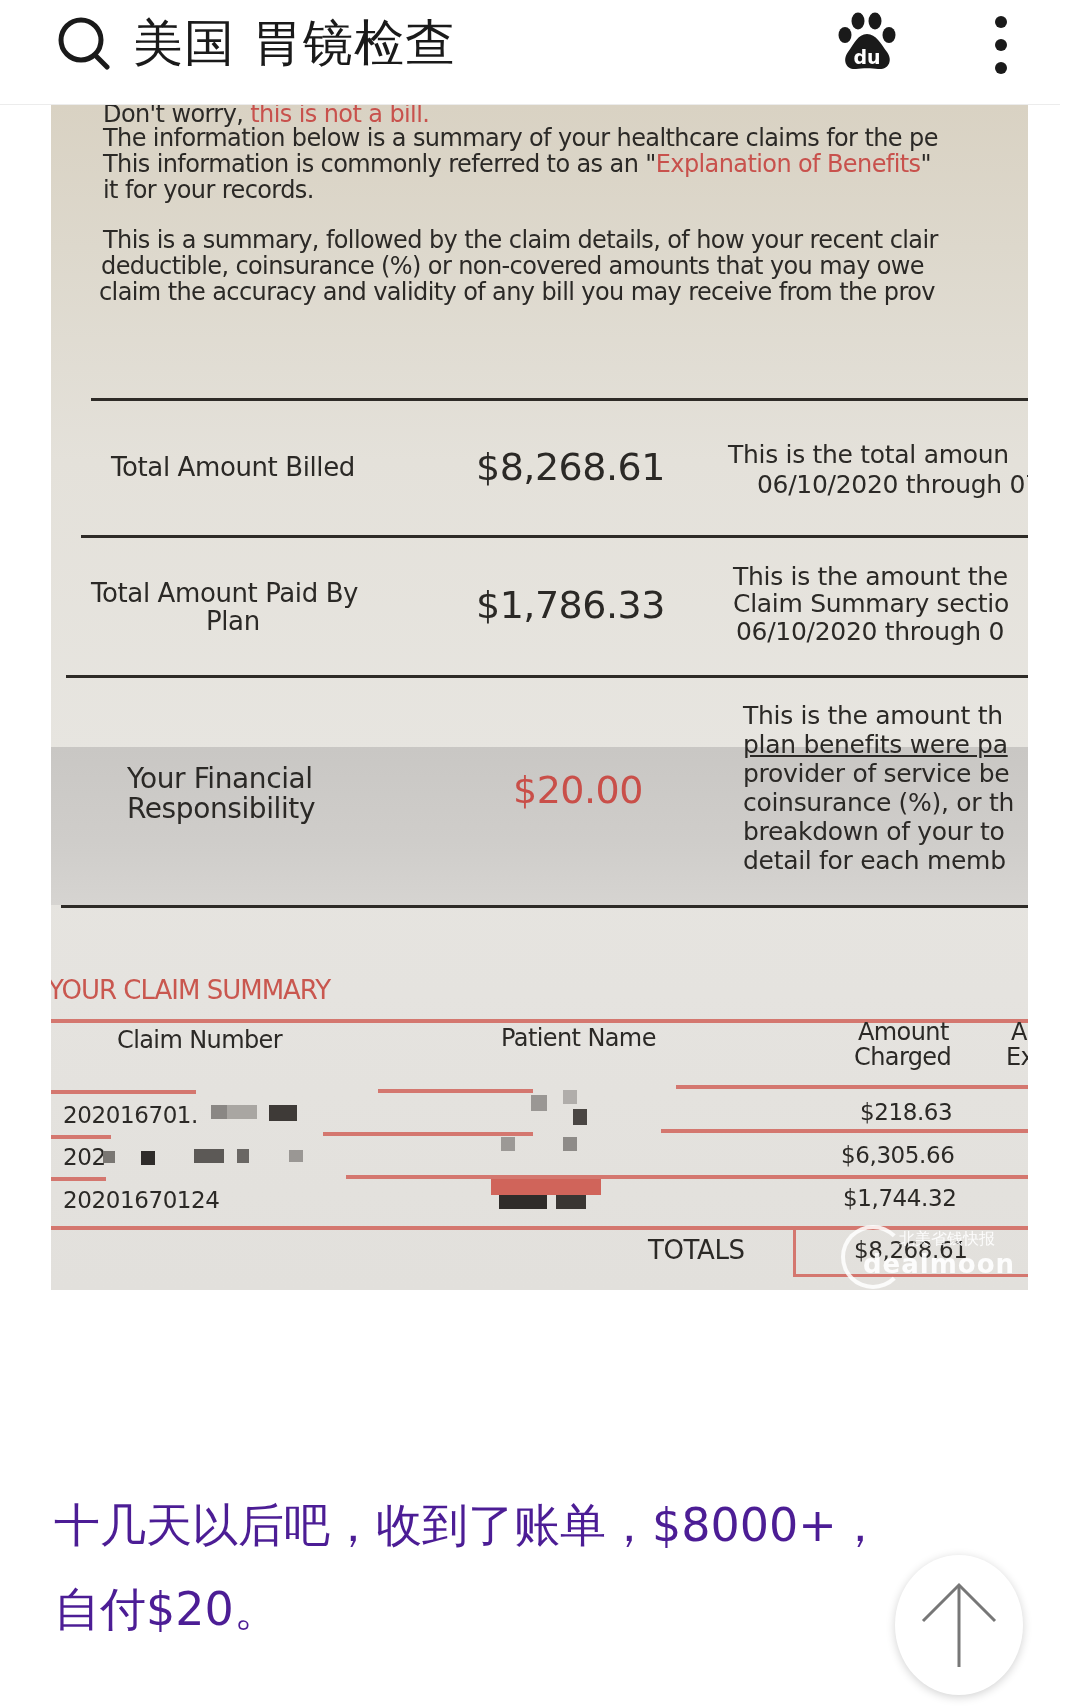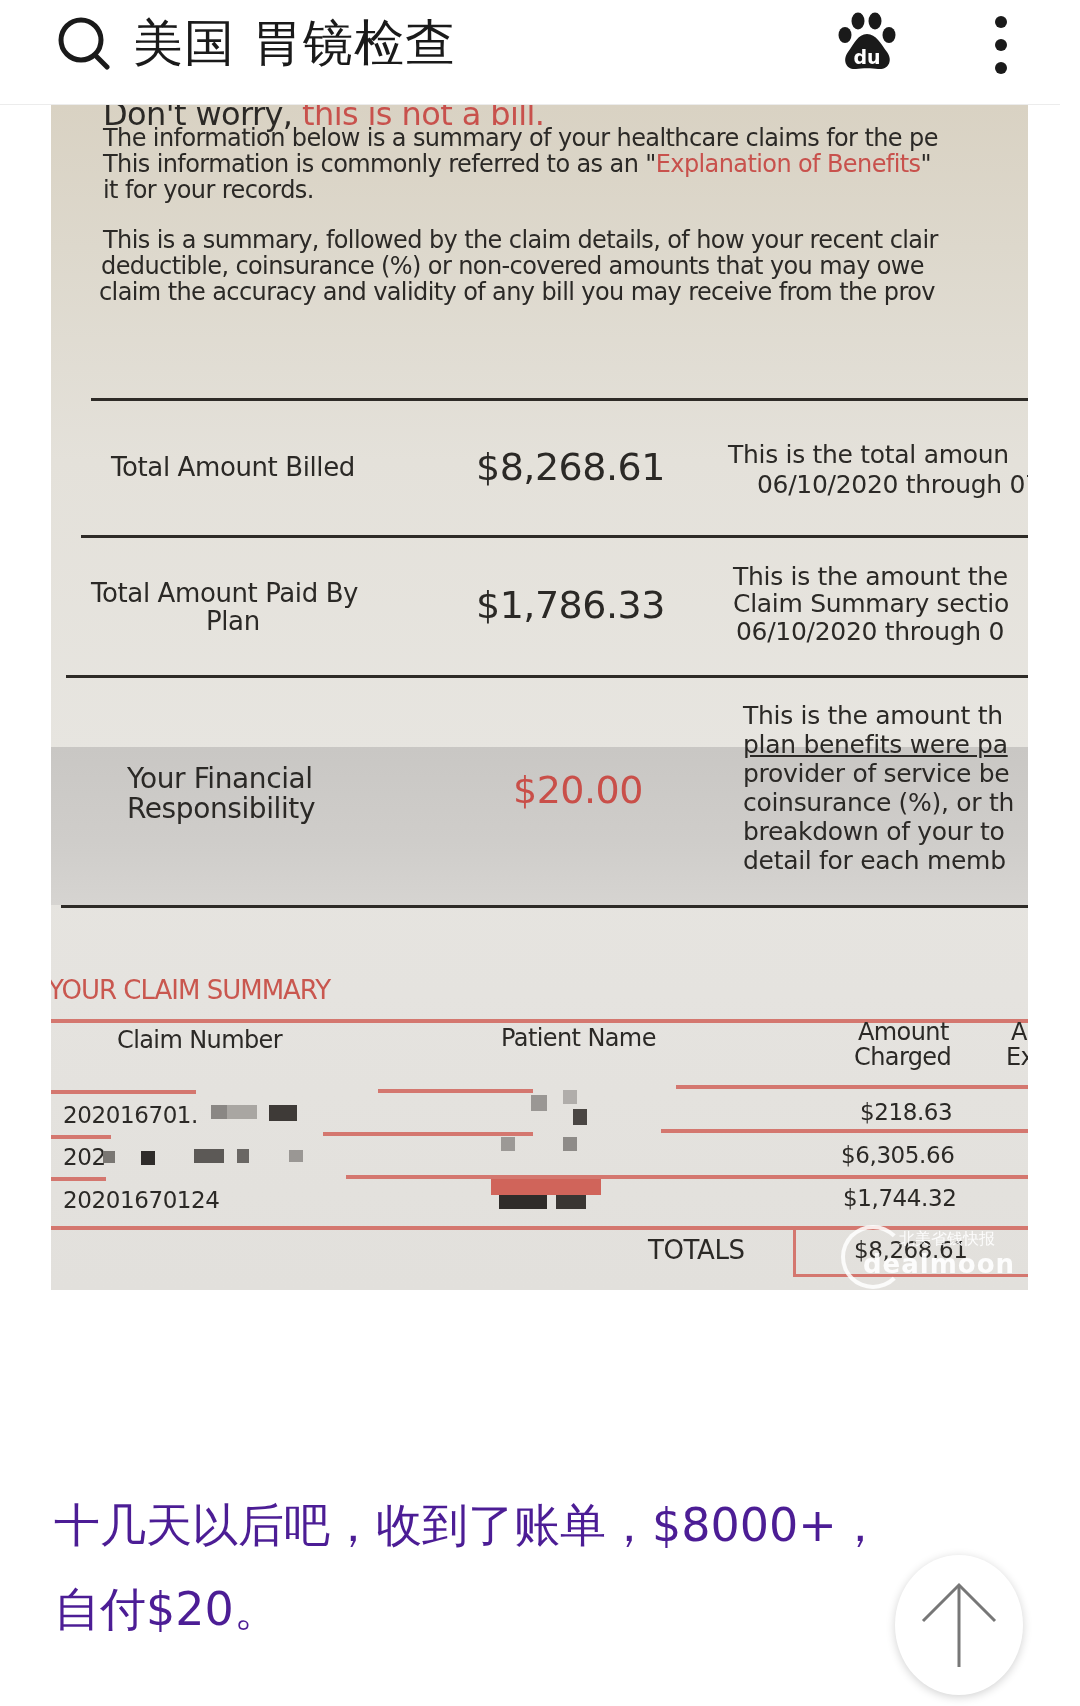--- a/index.html
+++ b/index.html
@@ -58,21 +58,21 @@
   </svg>
   <div class="kebab">
     <span style="top:6px"></span>
       <span style="top:29px"></span>
       <span style="top:52px"></span>
   </div>
 </div>
 
 <div class="photo">
 
-  <div class="t small" style="left:52px; top:-4px; font-size:32px;">
+  <div class="t small" style="left:52px; top:-4px; font-size:24px;">
     <span>Don't worry, </span><span class="red">this is not a bill.</span>
   </div>
   <div class="t small" style="left:52px; top:20px; font-size:24px;">The information below is a summary of your healthcare claims for the pe</div>
   <div class="t small" style="left:52px; top:46px; font-size:24px;">
     <span>This information is commonly referred to as an "</span><span class="red">Explanation of Benefits</span><span>"</span>
   </div>
   <div class="t small" style="left:52px; top:72px; font-size:24px;">it for your records.</div>
   <div class="t small" style="left:52px; top:122px; font-size:24px;">This is a summary, followed by the claim details, of how your recent clair</div>
   <div class="t small" style="left:50px; top:148px; font-size:24px;text-align:center;">deductible, coinsurance (%) or non-covered amounts that you may owe</div>
   <div class="t small" style="left:48px; top:174px; font-size:24px;">claim the accuracy and validity of any bill you may receive from the prov</div>

